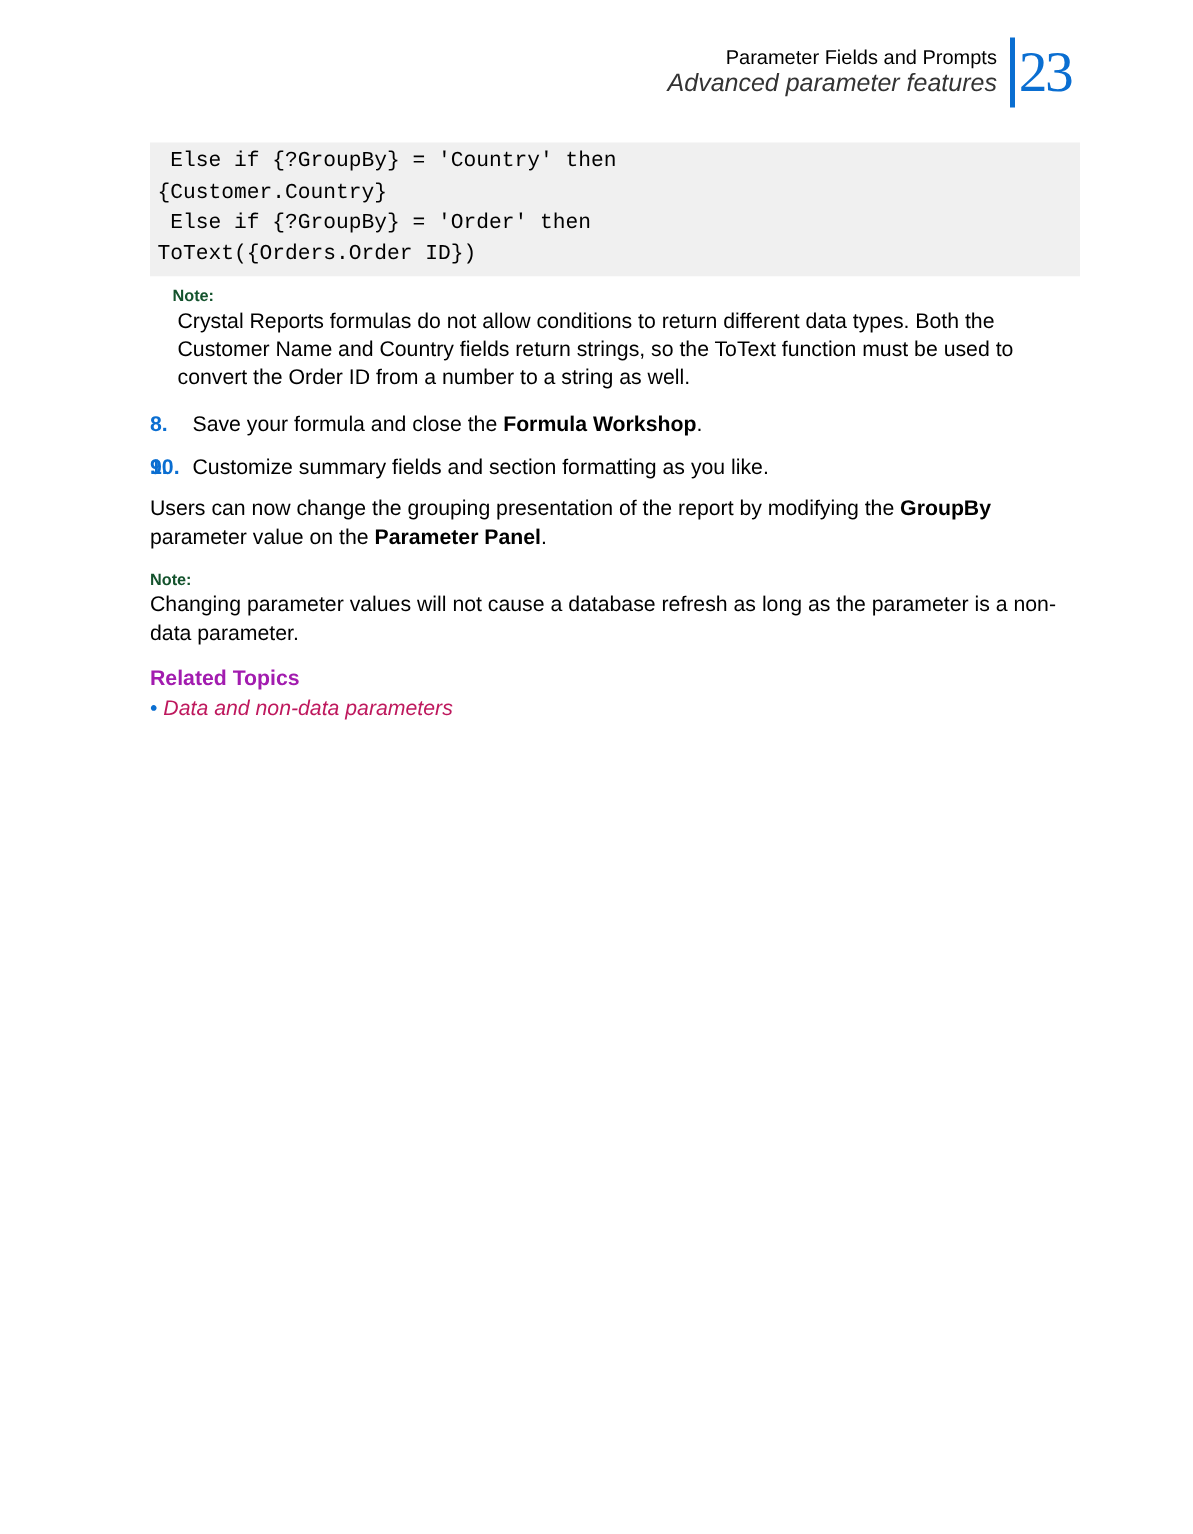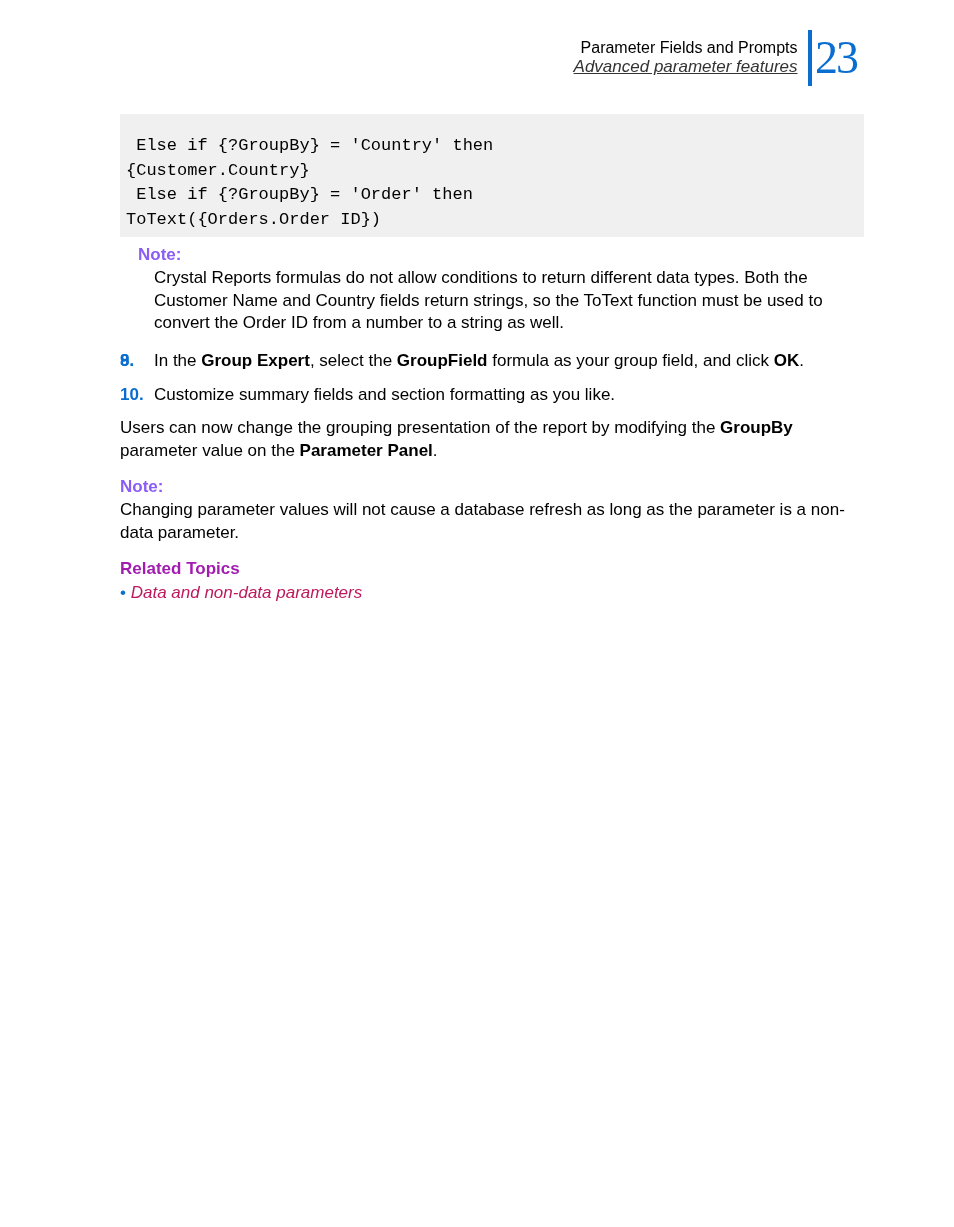--- a/index.html
+++ b/index.html
@@ -17,25 +17,24 @@
     height: 1082px;
     position: relative;
     box-sizing: border-box;
     padding: 30px 90px 0 120px;
   }
   .header {
     text-align: right;
     margin-bottom: 28px;
   }
   .header-line2 {
-    font-size: 17px;
+    font-size: 20px;
     font-style: italic;
     color: #333333;
     display: block;
-    text-decoration: underline;
   }
   .chapter-badge {
     display: inline-block;
     vertical-align: middle;
     margin-left: 6px;
     position: relative;
     width: 56px;
     height: 56px;
     text-align: center;
   }
@@ -59,39 +58,39 @@
     display: inline-block;
     vertical-align: middle;
     text-align: right;
   }
 
   .code-block {
     background: #f0f0f0;
     font-family: "Courier New", monospace;
     font-size: 17px;
     line-height: 1.45;
-    padding: 20px 6px 4px 6px;
+    padding: 4px 6px 4px 6px;
     margin: 0 0 8px 0;
     white-space: pre;
     color: #000000;
   }
   .note-label {
-    color: #8b5cf6;
+    color: #14532d;
     font-weight: bold;
-    font-size: 17px;
+    font-size: 13px;
     margin-top: 6px;
     margin-bottom: 2px;
   }
   .note-body, .body-text {
     font-size: 17px;
     line-height: 1.35;
     margin: 0 0 14px 0;
   }
   .note-indent {
-    margin-left: 16px;
+    margin-left: 4px;
   }
 
   ol.steps {
     list-style: none;
     padding: 0;
     margin: 0 0 8px 0;
     font-size: 17px;
     line-height: 1.4;
   }
   ol.steps li {
@@ -168,26 +167,26 @@
 ToText({Orders.Order ID})</div>
 
   <div style="margin-left:18px;">
     <div class="note-label">Note:</div>
     <div class="note-body note-indent">Crystal Reports formulas do not allow conditions to return different data types. Both the Customer Name and Country fields return strings, so the ToText function must be used to convert the Order ID from a number to a string as well.</div>
   </div>
 
   <ol class="steps">
     <li>
       <span class="num">8.</span>
+      <span>
+        <span>Save your formula and close the </span><span class="bold">Formula Workshop</span><span>.</span>
+      </span>
     </li>
     <li>
       <span class="num">9.</span>
-      <span>
-        <span>In the </span><span class="bold">Group Expert</span><span>, select the </span><span class="bold">GroupField</span><span> formula as your group field, and click </span><span class="bold">OK</span><span>.</span>
-      </span>
     </li>
     <li>
       <span class="num">10.</span>
       <span>
         <span>Customize summary fields and section formatting as you like.</span>
       </span>
     </li>
   </ol>
 
   <p class="body-text">

